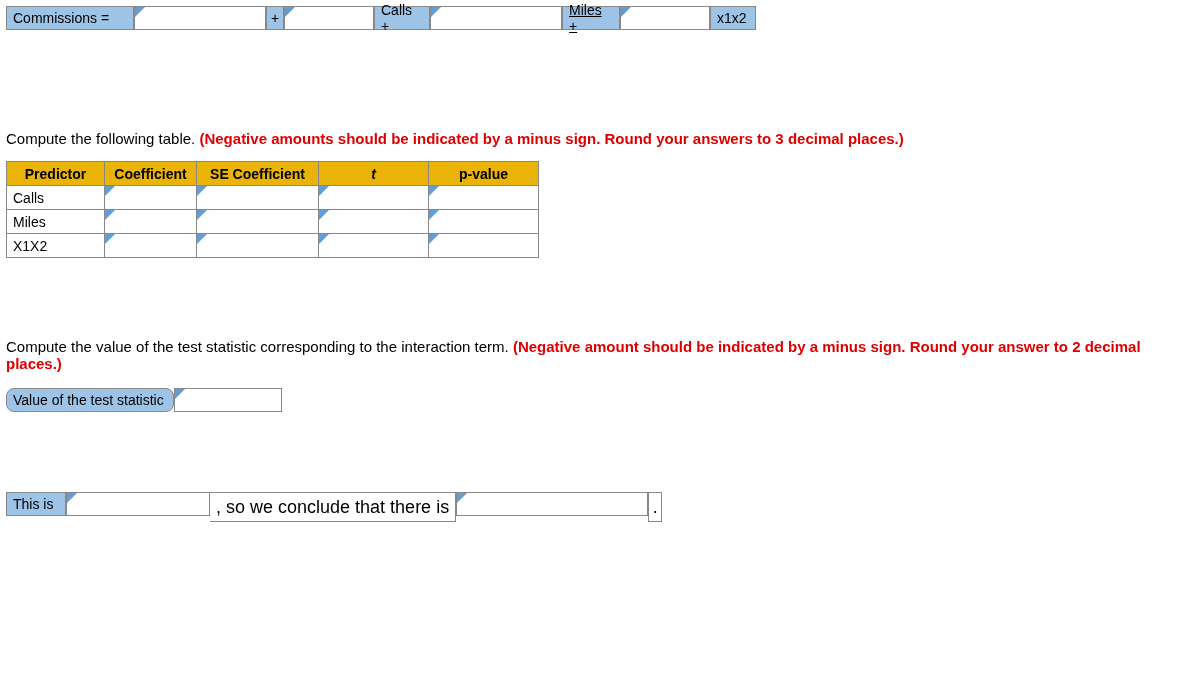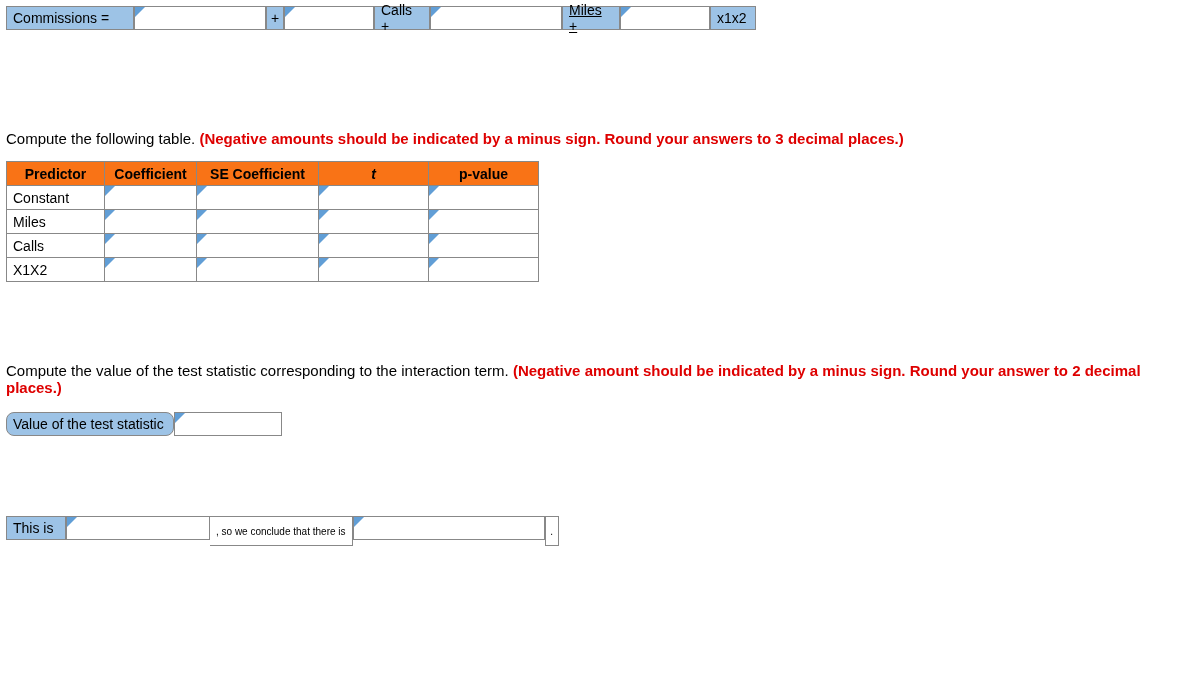--- a/index.html
+++ b/index.html
@@ -52,21 +52,21 @@
   }
   table.pred th, table.pred td {
     border: 1px solid #888;
     height: 24px;
     padding: 3px 6px;
     text-align: left;
     font-size: 14px;
     vertical-align: middle;
   }
   table.pred th {
-    background: #f97316;
+    background: #eab308;
     font-weight: bold;
     text-align: center;
   }
   table.pred th.italic-h { font-style: italic; }
   table.pred td.rowlabel { width: 98px; }
   table.pred td.inputcell {
     position: relative;
     padding: 0;
     background: #fff;
   }
@@ -88,21 +88,21 @@
   }
   .value-row { margin-top: 16px; display: flex; }
   .this-row { margin-top: 16px; display: flex; align-items: stretch; }
   .plain-join {
     border: 1px solid #888;
     background: #fff;
     display: flex;
     align-items: center;
     padding: 14px 6px;
     height: 24px;
-    font-size: 10px;
+    font-size: 18px;
   }
 </style>
 </head>
 <body>
 
 <div class="row">
   <div class="cell-blue" style="width:128px;text-align:center;">Commissions =</div>
   <div class="cell-input" style="width:132px;"><div class="tri"></div><input type="text" style=""></div>
   <div class="cell-blue" style="width:18px; justify-content:center;">+</div>
   <div class="cell-input" style="width:90px;"><div class="tri"></div><input type="text" style=""></div>
@@ -128,35 +128,28 @@
     </colgroup>
     <tbody>
         <tr>
       <th>Predictor</th>
       <th>Coefficient</th>
       <th>SE Coefficient</th>
       <th class="italic-h">t</th>
       <th>p-value</th>
     </tr>
     <tr>
-      <td class="rowlabel">Constant</td>
+      <td class="rowlabel">Calls</td>
       <td class="inputcell"><div class="tri"></div><input type="text" style=""></td>
       <td class="inputcell"><div class="tri"></div><input type="text" style=""></td>
       <td class="inputcell"><div class="tri"></div><input type="text" style=""></td>
       <td class="inputcell"><div class="tri"></div><input type="text" style=""></td>
     </tr>
     <tr>
       <td class="rowlabel">Miles</td>
-      <td class="inputcell"><div class="tri"></div><input type="text" style=""></td>
-      <td class="inputcell"><div class="tri"></div><input type="text" style=""></td>
-      <td class="inputcell"><div class="tri"></div><input type="text" style=""></td>
-      <td class="inputcell"><div class="tri"></div><input type="text" style=""></td>
-    </tr>
-    <tr>
-      <td class="rowlabel">Calls</td>
       <td class="inputcell"><div class="tri"></div><input type="text" style=""></td>
       <td class="inputcell"><div class="tri"></div><input type="text" style=""></td>
       <td class="inputcell"><div class="tri"></div><input type="text" style=""></td>
       <td class="inputcell"><div class="tri"></div><input type="text" style=""></td>
     </tr>
     <tr>
       <td class="rowlabel">X1X2</td>
       <td class="inputcell"><div class="tri"></div><input type="text" style=""></td>
       <td class="inputcell"><div class="tri"></div><input type="text" style=""></td>
       <td class="inputcell"><div class="tri"></div><input type="text" style=""></td>

